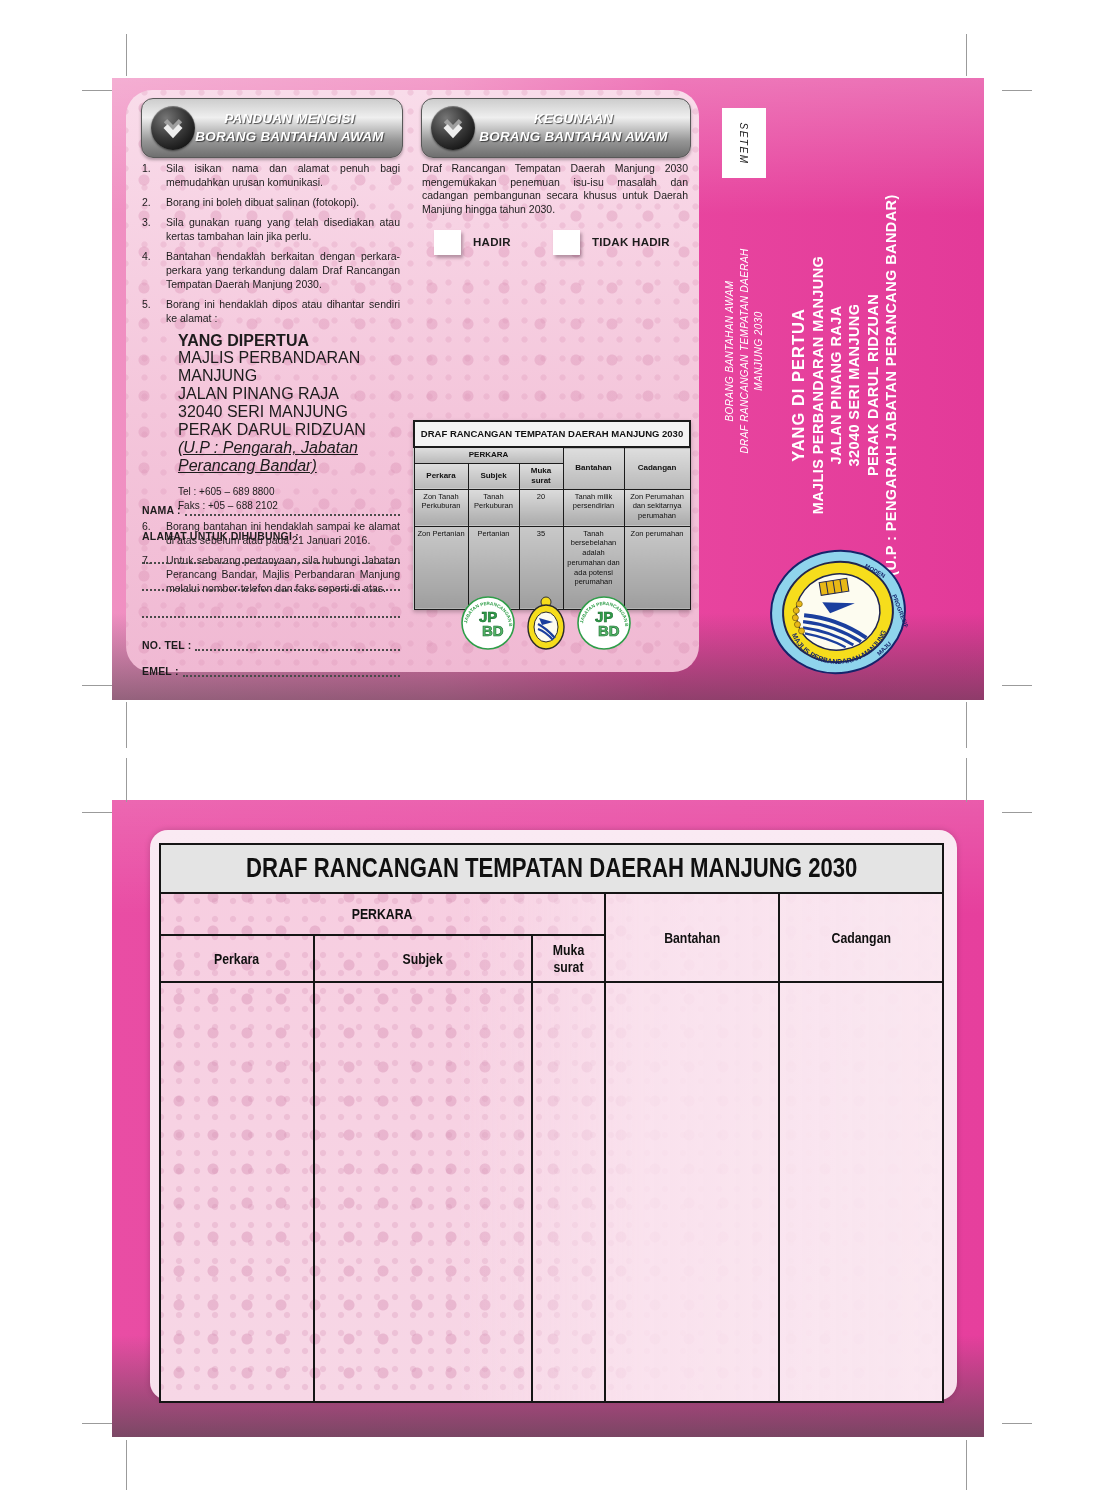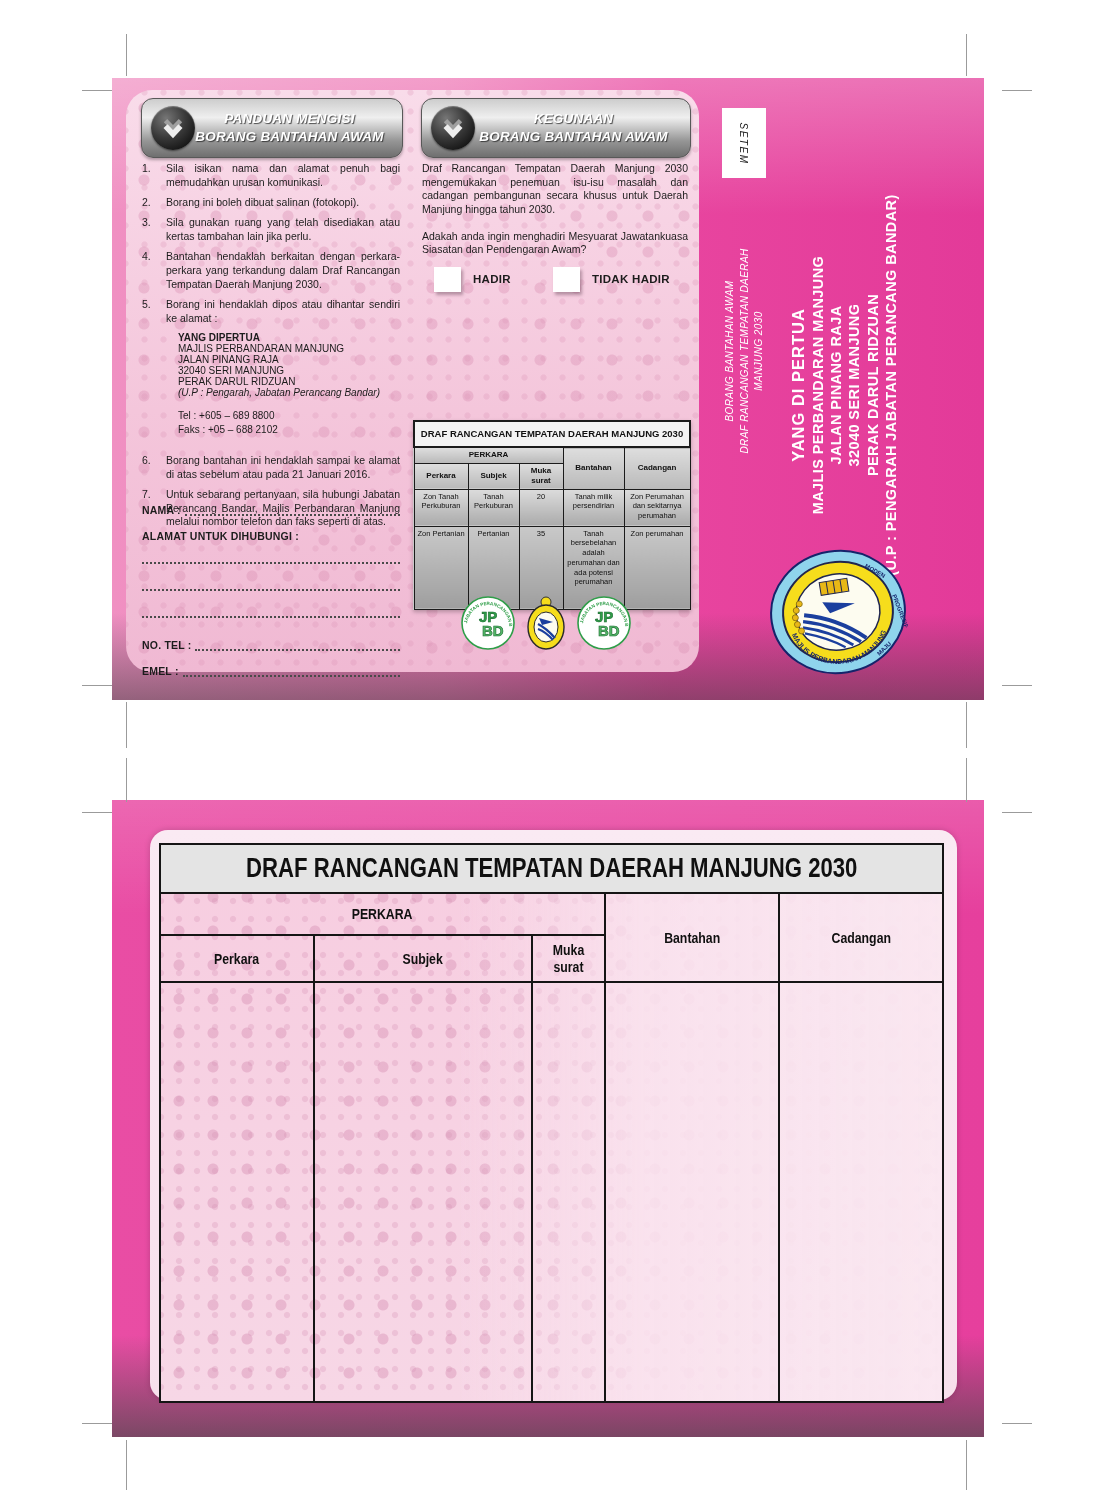--- a/index.html
+++ b/index.html
@@ -32,24 +32,24 @@
   .hdrtext{flex:1;text-align:center;color:#ffffff;font-weight:bold;font-style:italic;
       font-size:13.5px;line-height:1.3;letter-spacing:.2px;padding-right:18px;
       text-shadow:1px 1px 1px rgba(30,30,30,.75);}
   
   .col{position:absolute;font-size:10.5px;}
   .guidecol{left:30px;top:84px;width:258px;}
   .usagecol{left:310px;top:84px;width:266px;}
   .item{display:flex;margin-bottom:6px;}
   .item .n{flex:none;width:24px;}
   .item .t{flex:1;text-align:justify;line-height:1.33;}
-  .addrblk{margin:2px 0 0 36px;font-size:10px;line-height:1.12;}
+  .addrblk{margin:2px 0 0 36px;font-size:16px;line-height:1.12;}
   .addrblk .b{font-weight:bold;}
-  .addrblk .i{font-style:italic;}
-  .telblk{margin:10px 0 16px 36px;font-size:10px;line-height:1.45;}
+  .addrblk .i{font-style:italic;text-decoration:underline;}
+  .telblk{margin:10px 0 6px 36px;font-size:10px;line-height:1.45;}
   .para{text-align:justify;line-height:1.3;margin-bottom:13px;}
   
   .chkrow{display:flex;align-items:center;margin-top:10px;margin-left:12px;}
   .chk{flex:none;width:27px;height:25px;background:#ffffff;box-shadow:2px 3px 3px rgba(60,30,45,.35);}
   .chklabel{font-weight:bold;font-size:11.5px;margin-left:12px;letter-spacing:.3px;}
   .gap2{margin-left:42px;}
   
   .fields{position:absolute;left:30px;top:425px;width:258px;}
   .frow{display:flex;align-items:flex-end;}
   .flabel{flex:none;font-weight:bold;font-size:10.5px;letter-spacing:.2px;padding-right:4px;}
@@ -195,21 +195,20 @@
         <span class="fline"></span>
       </div>
       <div class="frow">
         <span class="flabel">TANDATANGAN :</span>
         <span class="fline"></span>
       </div>
     </div>
 
     <div class="col usagecol">
       <div class="para">Draf Rancangan Tempatan Daerah Manjung 2030 mengemukakan penemuan isu-isu masalah dan cadangan pembangunan secara khusus untuk Daerah Manjung hingga tahun 2030.</div>
-      <div class="para" style="margin-bottom:0;">Adakah anda ingin menghadiri Mesyuarat Jawatankuasa Siasatan dan Pendengaran Awam?</div>
       <div class="chkrow">
         <span class="chk"></span>
         <span class="chklabel">HADIR</span>
         <span class="chk gap2"></span>
         <span class="chklabel">TIDAK HADIR</span>
       </div>
     </div>
 
     <table class="sampletable">
       <colgroup>

